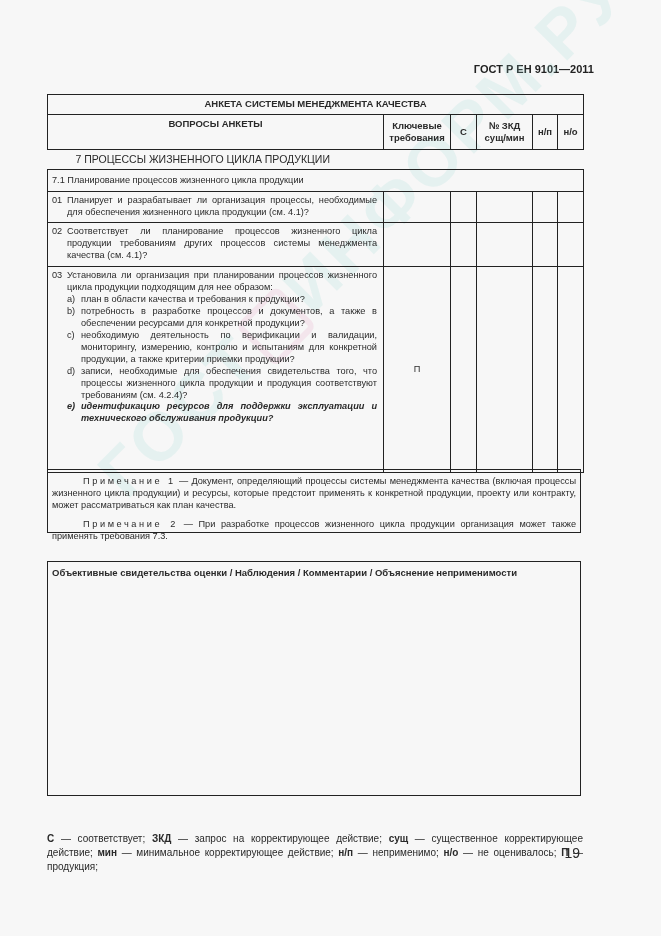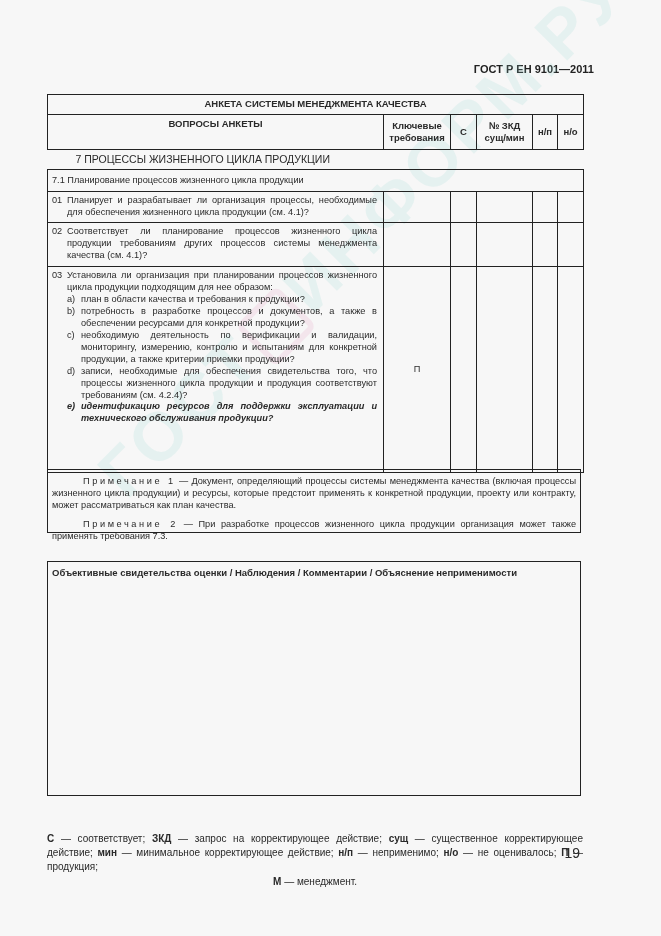--- a/index.html
+++ b/index.html
@@ -181,16 +181,15 @@
   <p class="note"><span class="spaced">Примечание 2</span><span> — При разработке процессов жизненного цикла продукции организация может также применять требования 7.3.</span></p>
 </div>
 
 <div class="comments">
   <div class="comments-title">Объективные свидетельства оценки / Наблюдения / Комментарии / Объяснение неприменимости</div>
   <div></div>
 </div>
 
 <div class="legend">
   <div><b>С</b><span> — соответствует; </span><b>ЗКД</b><span> — запрос на корректирующее действие; </span><b>сущ</b><span> — существенное корректирующее действие; </span><b>мин</b><span> — минимальное корректирующее действие; </span><b>н/п</b><span> — неприменимо; </span><b>н/о</b><span> — не оценивалось; </span><b>П</b><span> — продукция;</span></div>
-  <div class="last"><b>М</b><span> — менеджмент.</span></div>
 </div>
 
 <div class="page-num">19</div>
 
 </body></html>

